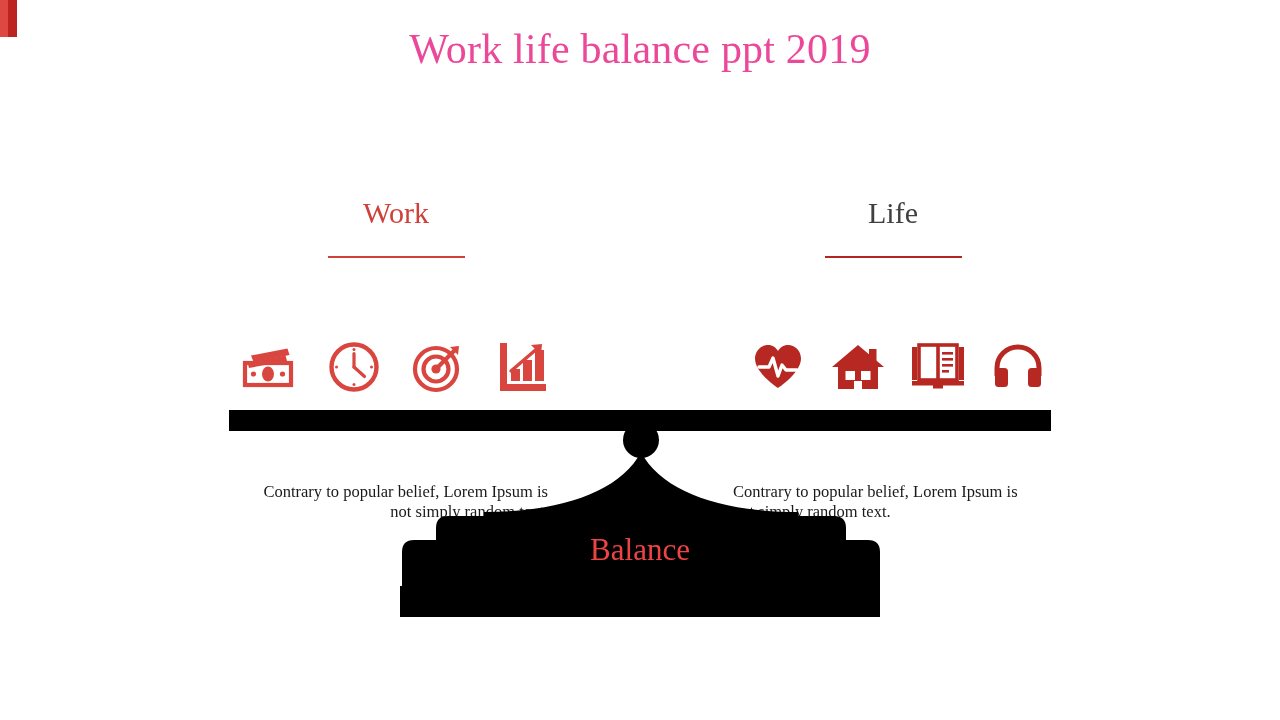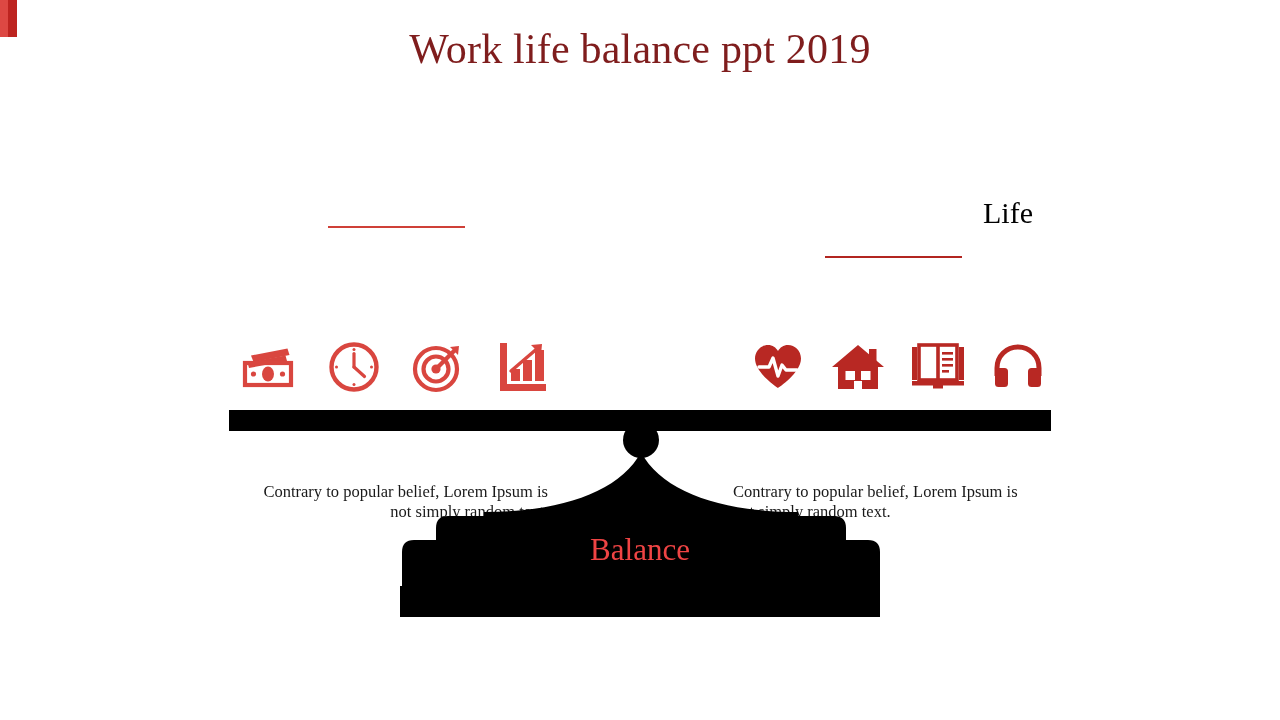--- a/index.html
+++ b/index.html
@@ -30,21 +30,21 @@
 
   
   #slide-title {
     position: absolute;
     left: 0;
     top: 24px;
     width: 1280px;
     text-align: center;
     font-size: 42px;
     line-height: 1.2;
-    color: #7f1d1d;
+    color: #ec4899;
     font-weight: normal;
     letter-spacing: 0.2px;
   }
 
   
   .col-heading {
     position: absolute;
     width: 280px;
     text-align: center;
     color: #cf4038;
@@ -55,21 +55,21 @@
   .col-heading .heading-rule {
     display: block;
     width: 137px;
     height: 2px;
     background: #cf4038;
     margin: 28px auto 0 auto;
   }
   #heading-work { left: 256px; top: 198px; }
   #heading-life { left: 753px; top: 198px; }
   #heading-life .heading-rule { background: #b22520; }
-  #heading-life .heading-label { color: #000000; text-align: right; }
+  #heading-life .heading-label { color: #404040; }
 
   
   .icon-row {
     position: absolute;
     top: 338px;
     display: flex;
     align-items: center;
   }
   #icon-row-work { left: 240px; gap: 24px; }
   #icon-row-life { left: 748px; gap: 20px; }
@@ -119,20 +119,21 @@
 <body>
 
 <div id="corner-accent">
   <div class="half-light"></div>
   <div class="half-dark"></div>
 </div>
 
 <div id="slide-title">Work life balance ppt 2019</div>
 
 <div class="col-heading" id="heading-work">
+  <span class="heading-label">Work</span>
   <span class="heading-rule"></span>
 </div>
 
 <div class="col-heading" id="heading-life">
   <span class="heading-label">Life</span>
   <span class="heading-rule"></span>
 </div>
 
 <div class="icon-row" id="icon-row-work">
 

